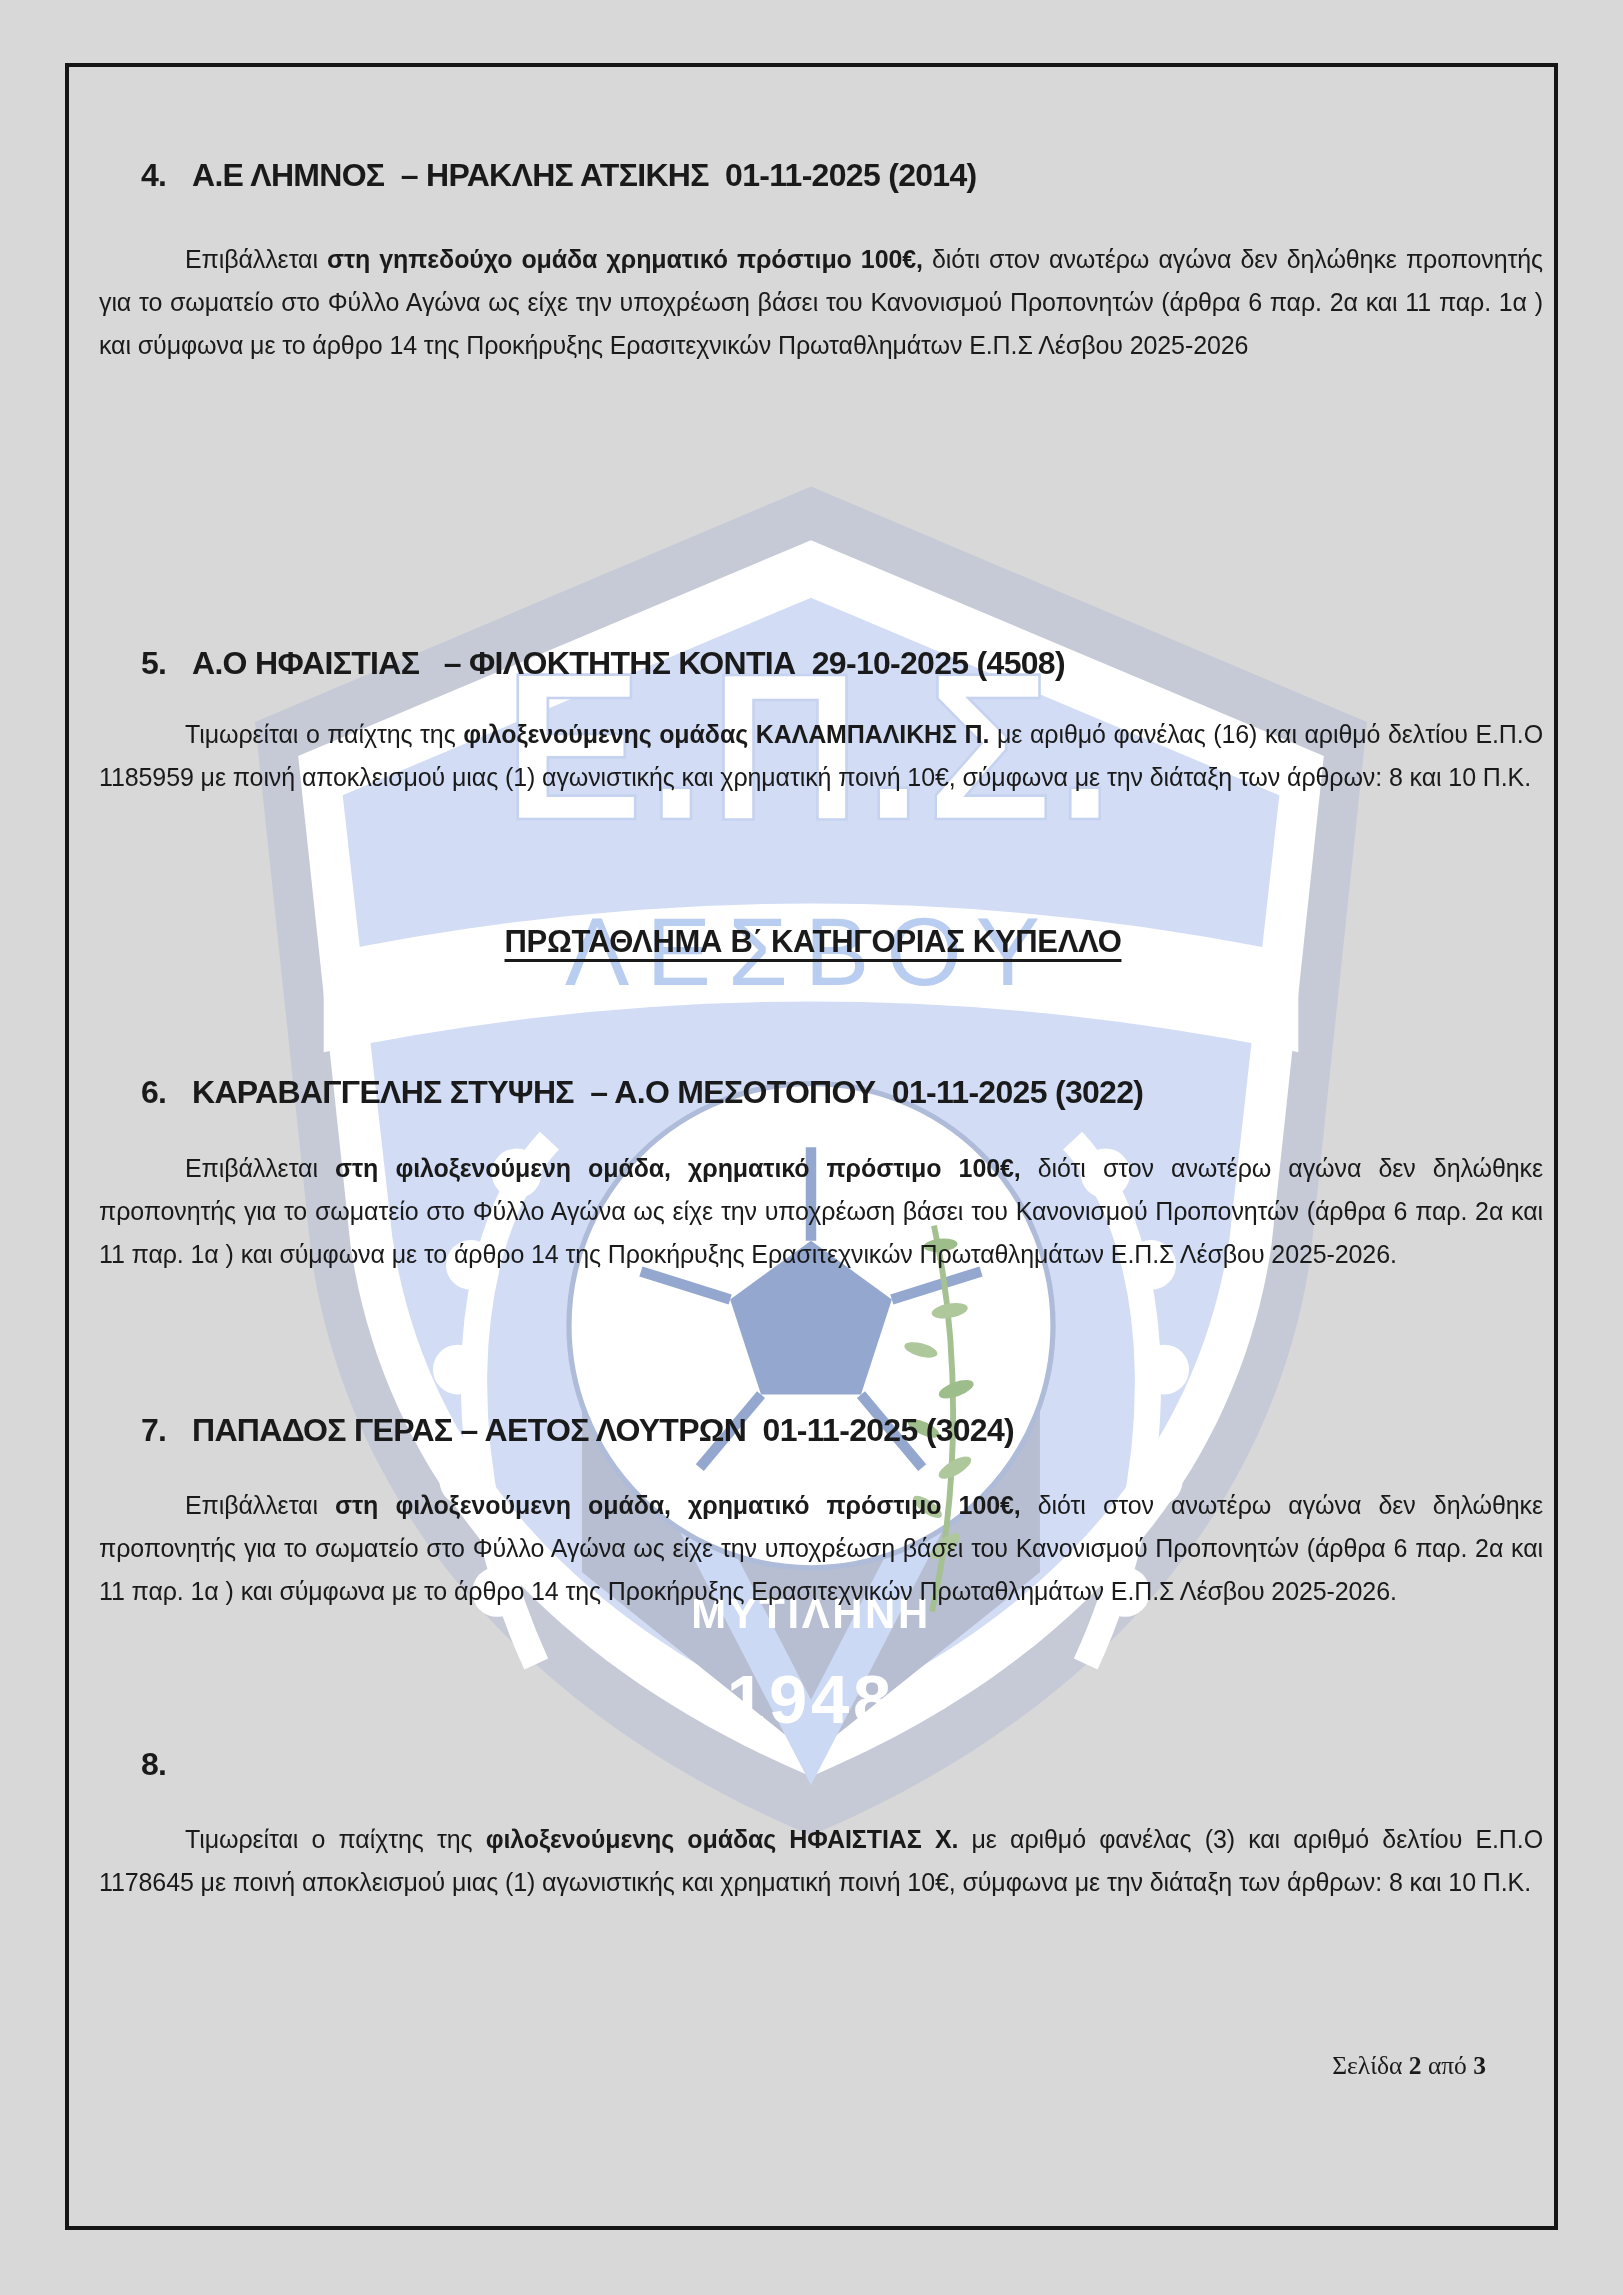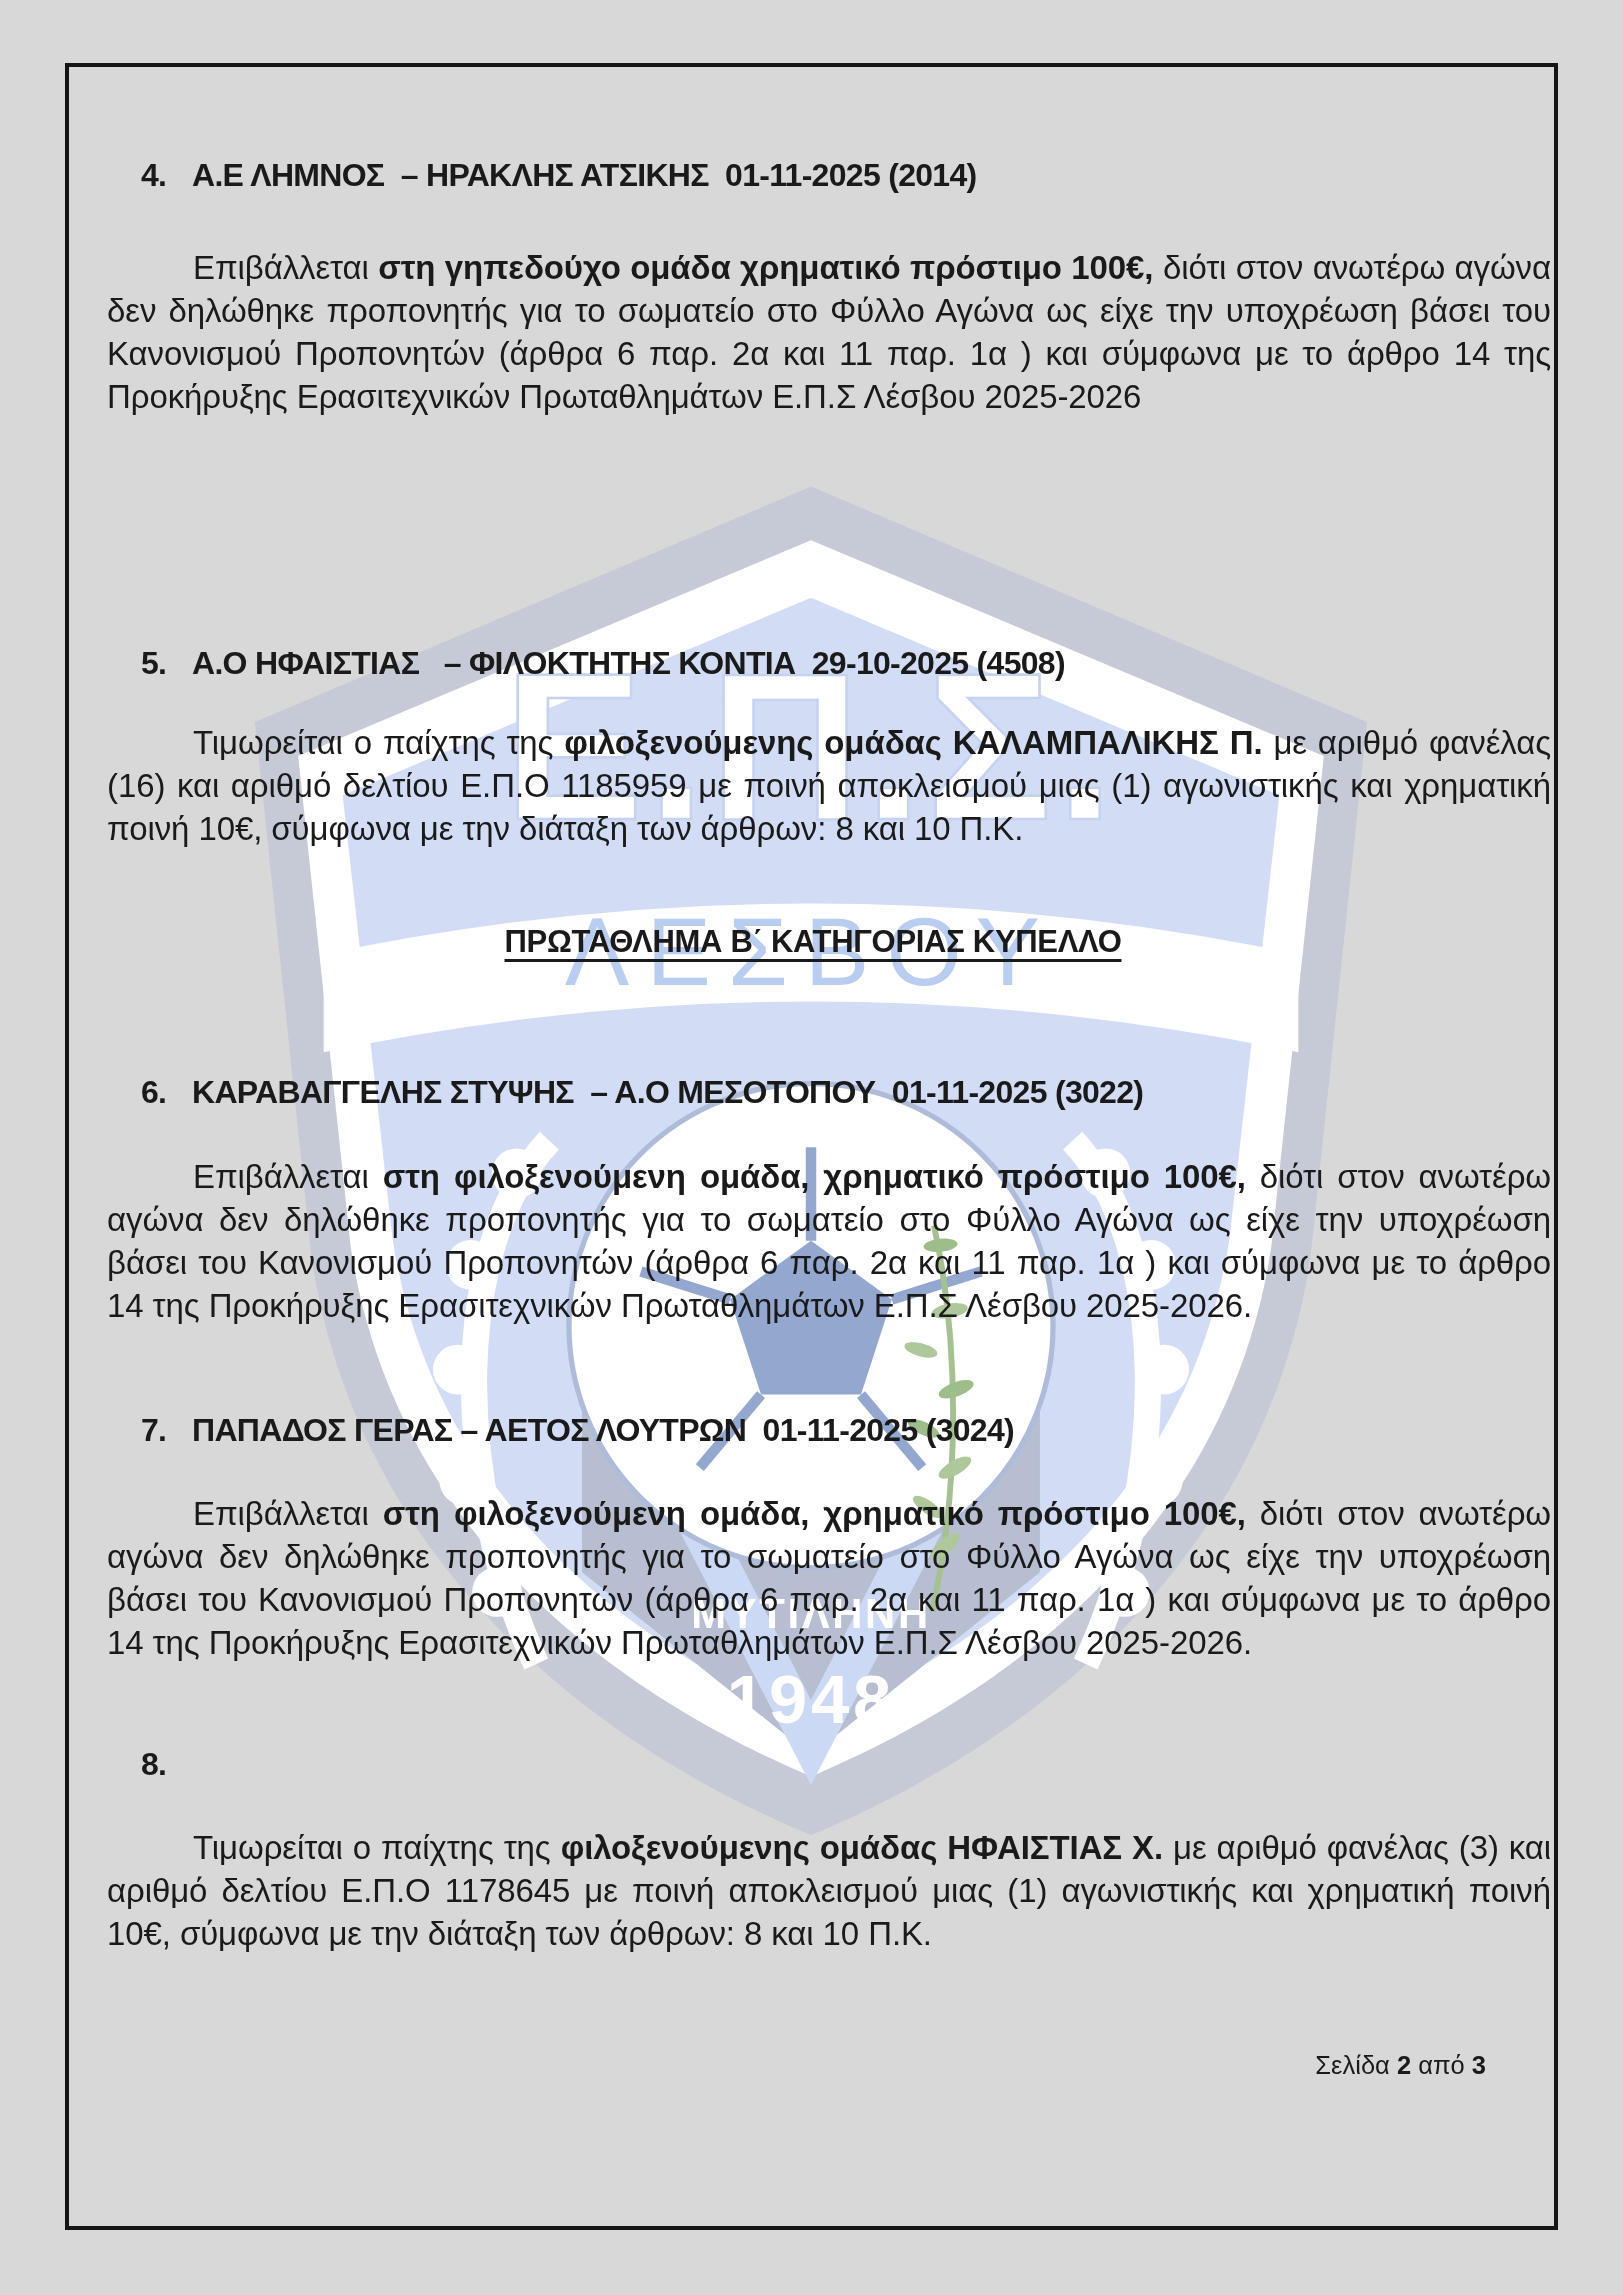--- a/index.html
+++ b/index.html
@@ -5,27 +5,27 @@
   html,body{margin:0;padding:0;background:#d8d8d8;}
   .page{position:relative;width:1623px;height:2295px;background:#d8d8d8;
         font-family:"Liberation Sans",sans-serif;color:#1a1a1a;overflow:hidden;}
   .frame{position:absolute;left:65px;top:63px;width:1485px;height:2159px;
          border:4.6px solid #151515;z-index:3;pointer-events:none;}
   .wm{position:absolute;left:255px;top:486px;width:1112px;height:1355px;z-index:1;}
   .content{position:absolute;inset:0;z-index:2;}
   .item-head{position:absolute;left:141px;width:1413px;display:flex;
              font-weight:700;font-size:32px;letter-spacing:-0.7px;white-space:pre-wrap;}
   .item-head .num{flex:none;width:51px;}
-  .para{position:absolute;left:91px;width:1444px;margin:16px;font-size:33px;line-height:43px;
+  .para{position:absolute;left:91px;width:1444px;margin:8px;font-size:25px;line-height:43px;
         text-align:justify;text-indent:86px;letter-spacing:-0.1px;}
   .para .b{font-weight:700;}
   .sec{position:absolute;left:91px;width:1444px;text-align:center;font-weight:700;font-size:31px;}
   .sec .u{text-decoration:underline;text-decoration-thickness:3.3px;text-underline-offset:6.5px;
           letter-spacing:-0.3px;}
-  .footer{position:absolute;top:2051px;right:137px;font-size:25.5px;letter-spacing:0;}
+  .footer{position:absolute;top:2051px;right:137px;font-size:25.5px;letter-spacing:0;font-family:Liberation Serif, serif;}
   .footer b{font-weight:700;}
   svg text{font-family:"Liberation Sans",sans-serif;}
 </style>
 </head>
 <body>
 
 <div class="page">
 
   <svg class="wm" viewBox="0 0 1700 2070" aria-hidden="true">
     <path d="M850,0 L1700,360 L1614,1175 C1556,1575 1270,1886 850,2062 C430,1886 144,1575 86,1175 L0,360 Z" fill="#c6cad7"></path>

